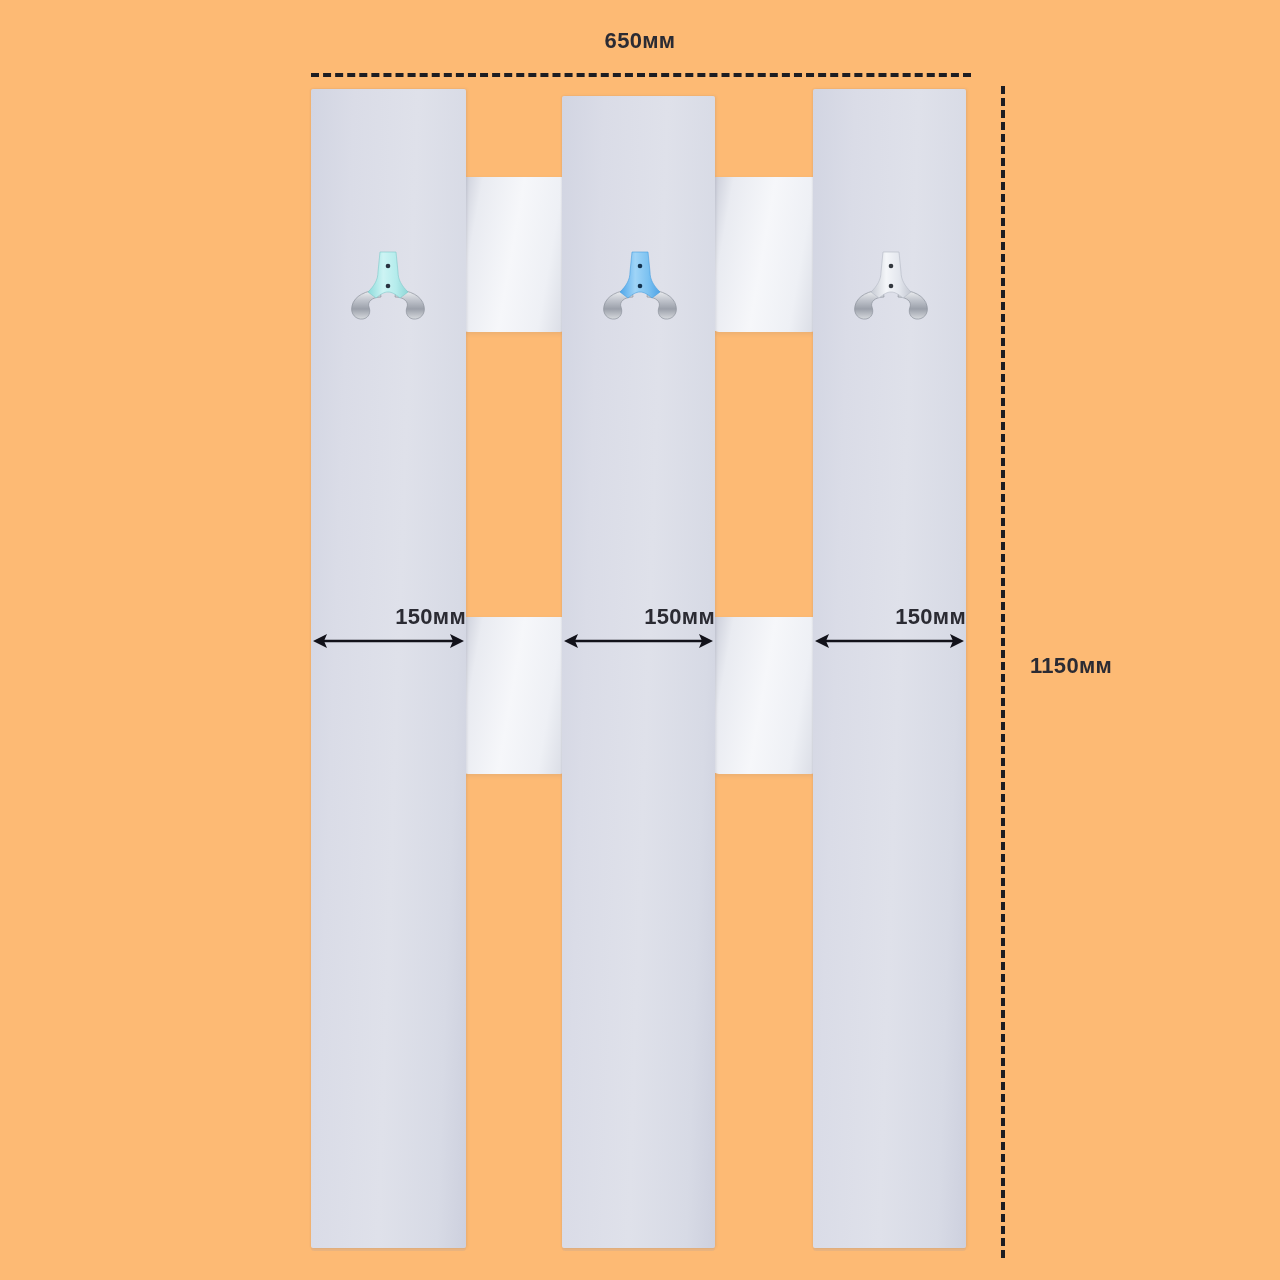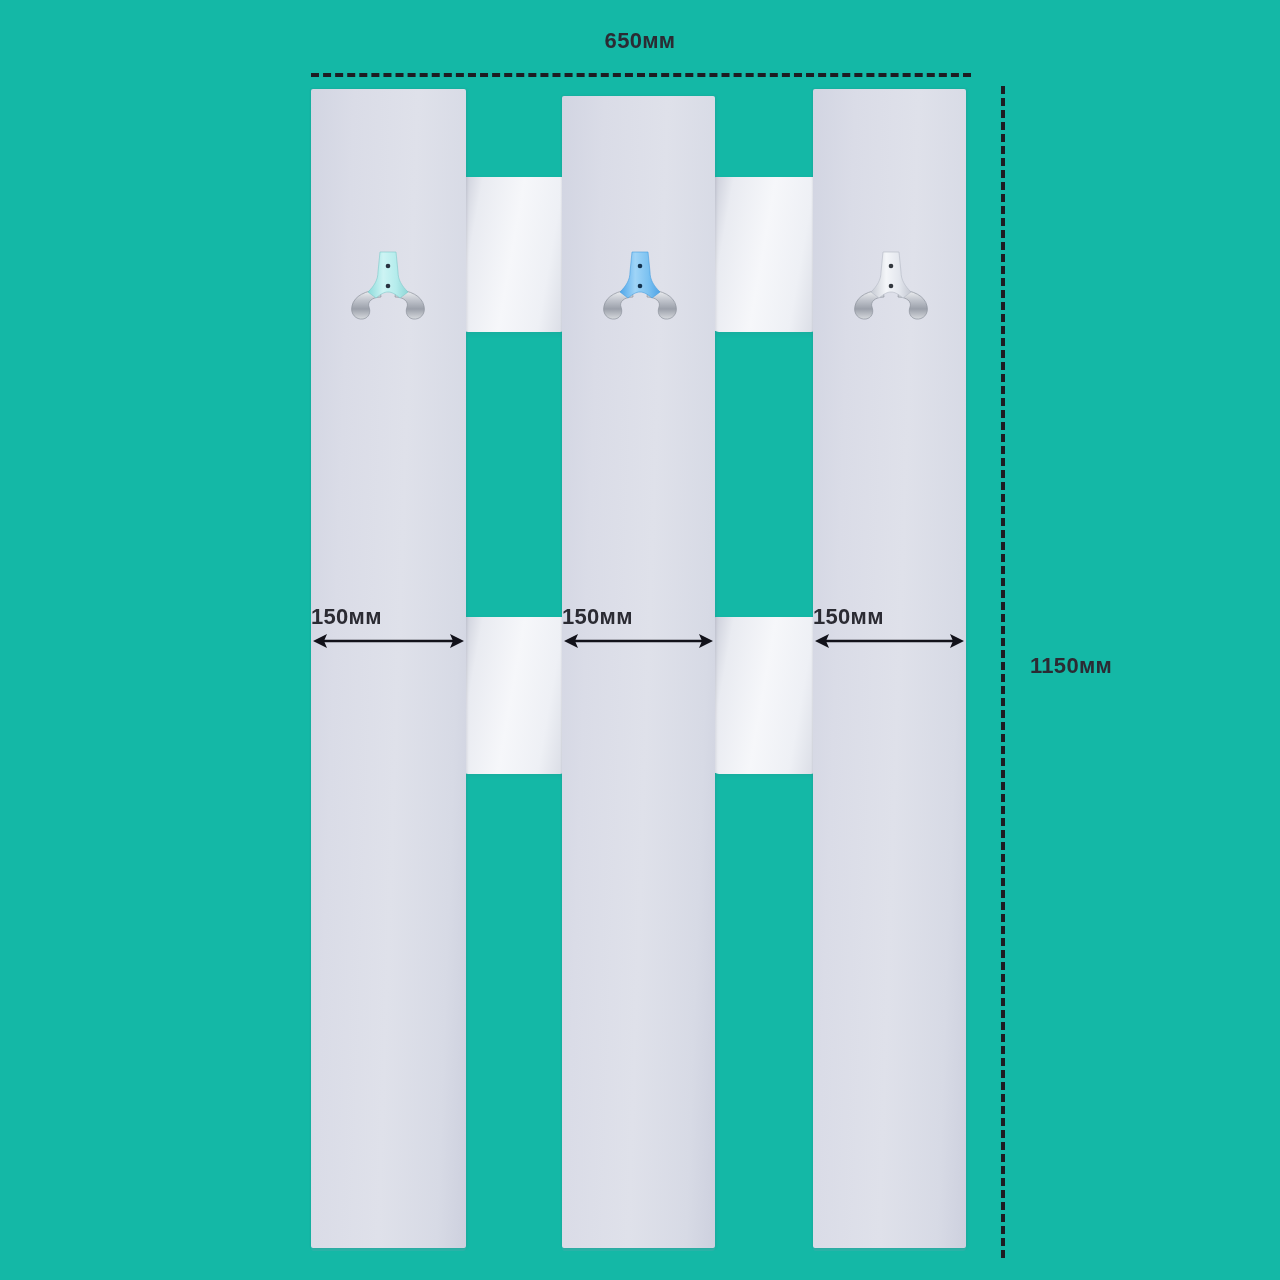--- a/index.html
+++ b/index.html
@@ -8,21 +8,21 @@
     padding: 0;
     background: #ffffff;
   }
   body {
     font-family: "Liberation Sans", sans-serif;
   }
   #stage {
     position: relative;
     width: 1280px;
     height: 1280px;
-    background: #14b8a6;
+    background: #fdba74;
     overflow: hidden;
   }
 
   
   .dim-text {
     position: absolute;
     color: #2b2b33;
     font-size: 22px;
     font-weight: 600;
     letter-spacing: 0.3px;
@@ -38,21 +38,21 @@
   #label-width .inner { display: inline-block; }
 
   #label-height {
     left: 1022px;
     top: 653px;
     margin-left: 8px;
   }
 
   .slat-dim-label {
     top: 604px;
-    text-align: left;
+    text-align: right;
   }
 
   
   .dash-h {
     position: absolute;
     left: 311px;
     top: 73px;
     width: 660px;
     height: 0;
     border-top: 4px dashed #1d1d22;

